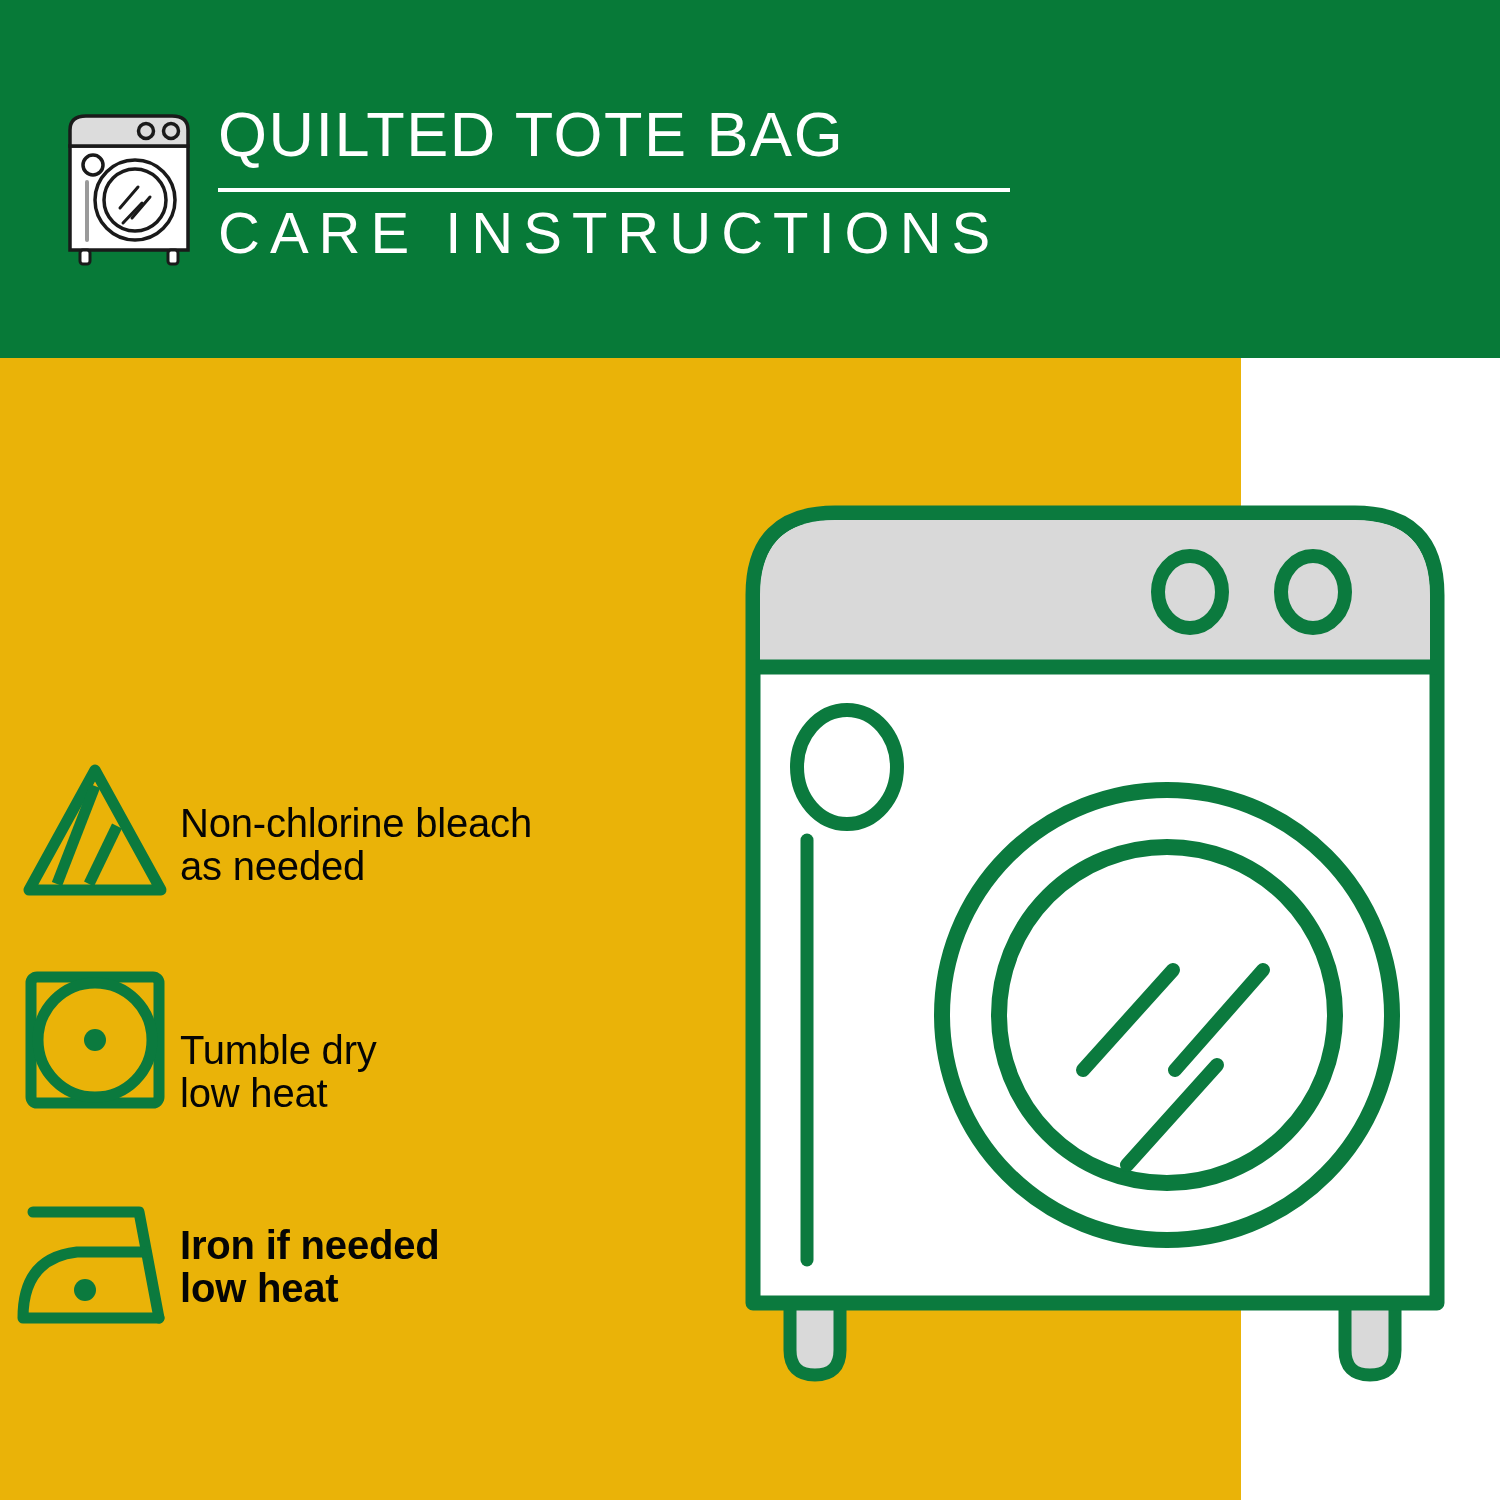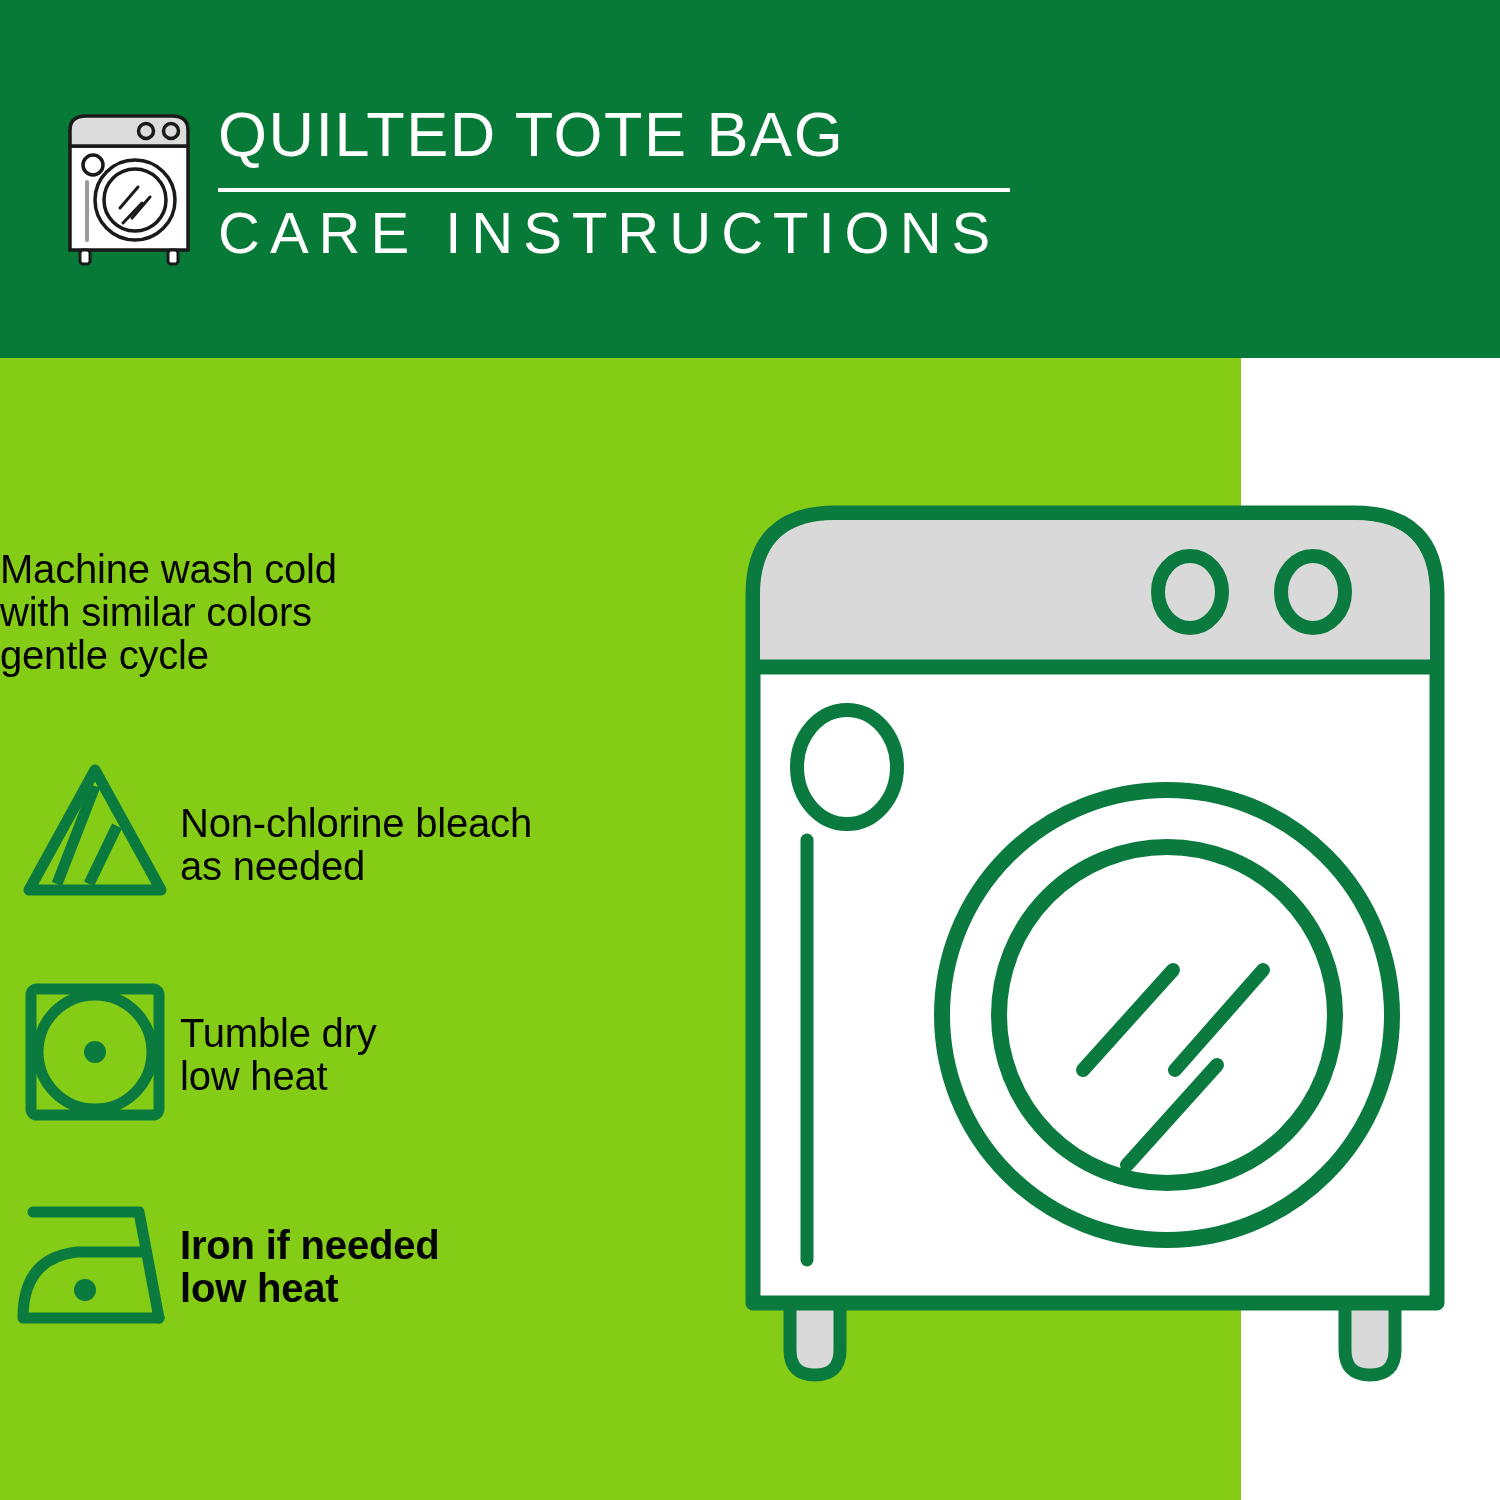--- a/index.html
+++ b/index.html
@@ -9,21 +9,21 @@
     height: 1500px;
     background: #ffffff;
     font-family: "Liberation Sans", sans-serif;
     overflow: hidden;
   }
 
   #page {
     position: relative;
     width: 1241px;
     height: 1500px;
-    background: #84cc16;
+    background: #eab308;
   }
 
   
   #header-band {
     position: absolute;
     left: 0; top: 0;
     width: 1500px;
     height: 358px;
     background: #077A38;
   }
@@ -86,21 +86,21 @@
   .care-row {
     position: absolute;
     left: 0;
     width: 720px;
     display: flex;
     align-items: flex-start;
   }
 
   .care-row.r0 { top: 20px; }
   .care-row.r1 { top: 256px; }
-  .care-row.r2 { top: 477px; }
+  .care-row.r2 { top: 465px; align-items: flex-end; }
   .care-row.r3 { top: 690px; }
 
   .care-icon-wrap {
     width: 180px;
     min-width: 180px;
     display: flex;
     justify-content: center;
     align-items: flex-start;
     padding-left: 10px;
   }
@@ -166,23 +166,20 @@
     </div>
 
     <div id="header-divider"></div>
 
     <div id="header-subtitle">CARE INSTRUCTIONS</div>
   </div>
 
   <div id="care-list">
 
     <div class="care-row r0">
-      <div class="care-text">Machine wash cold
-with similar colors
-gentle cycle</div>
     </div>
 
     <div class="care-row r1">
       <div class="care-icon-wrap">
         <svg viewBox="0 0 160 150" width="160" height="150">
 
           <path d="M80 14 L146 134 L14 134 Z" fill="none" stroke="#0B7A3E" stroke-width="11" stroke-linejoin="round"></path>
 
           <line x1="80" y1="30" x2="42" y2="128" stroke="#0B7A3E" stroke-width="11" stroke-linecap="butt"></line>
           <line x1="102" y1="70" x2="74" y2="128" stroke="#0B7A3E" stroke-width="11" stroke-linecap="butt"></line>

